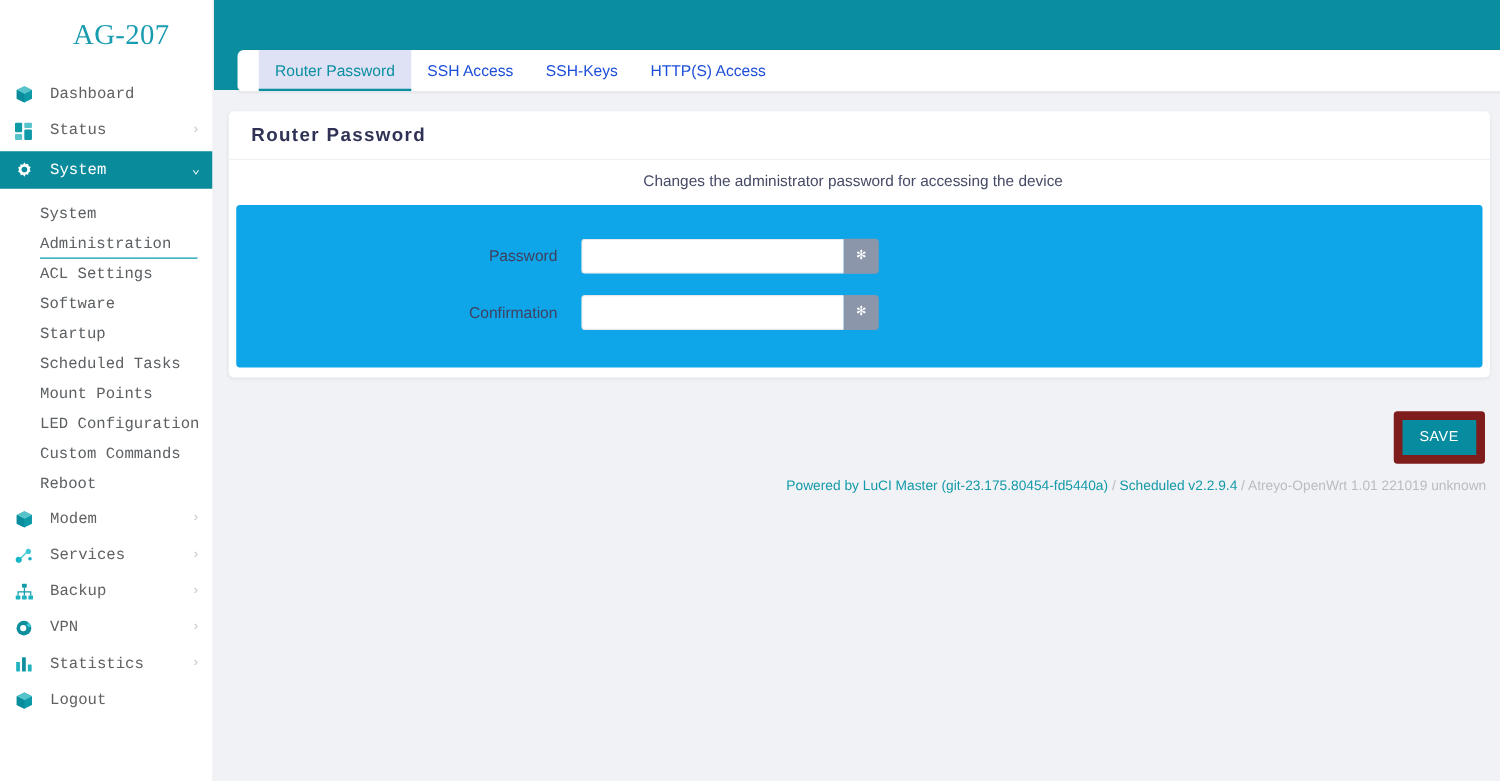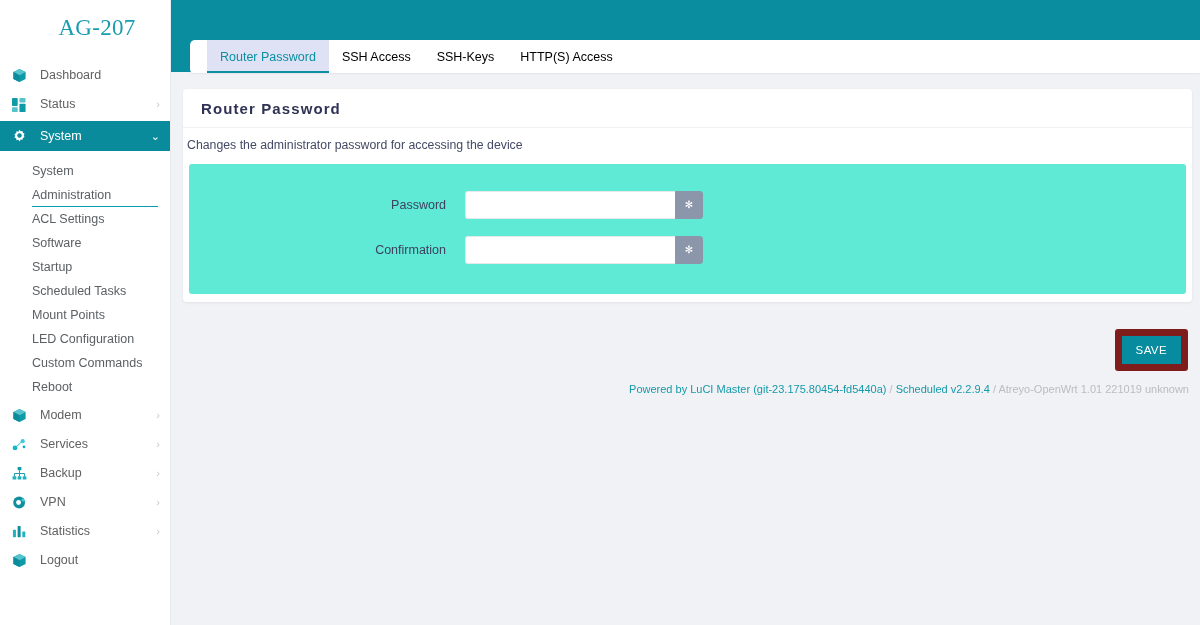--- a/index.html
+++ b/index.html
@@ -25,21 +25,21 @@
   }
   #logo {
     height: 55px;
     display: flex; align-items: center; justify-content: center;
     color: #1a9cb0;
     font-family: "Liberation Serif", serif;
     font-size: 23px;
     letter-spacing: .3px;
     padding-left: 24px;
   }
-  .nav { padding-top: 6px; }
+  .nav { padding-top: 6px; font-family: Liberation Mono, monospace; }
 
   .nav-item {
     position: relative;
     display: flex; align-items: center;
     height: 29px;
     padding: 0 10px 0 12px;
     color: #616161;
     font-size: 12.5px;
     cursor: pointer;
     white-space: nowrap;
@@ -109,21 +109,21 @@
     display: flex; align-items: stretch;
     padding-left: 17px;
     box-shadow: 0 1px 2px rgba(0,0,0,.06);
     overflow: hidden;
   }
   .tab {
     position: relative;
     display: flex; align-items: center;
     padding: 0 13px;
     font-size: 12.5px;
-    color: #000000;
+    color: #1d4ed8;
     cursor: pointer;
     white-space: nowrap;
   }
   .tab.active {
     background: #dfe2f5;
     color: #0b8fa1;
   }
   .tab.active::after {
     content: "";
     position: absolute; left: 0; right: 0; bottom: 0;
@@ -153,25 +153,26 @@
     letter-spacing: 1.1px;
   }
   #panel-desc {
     padding: 10px 2px 12px 2px;
     font-size: 12.3px;
     color: #454a66;
     margin-left: 2px;
   }
   #desc-row {
     padding: 0 12px 0 0;
+    text-align: center;
   }
 
   #form-card {
     margin: 0 6px 8px 6px;
-    background: #5eead4;
+    background: #0ea5e9;
     border-radius: 3px;
     padding: 18px 0 22px 0;
   }
   .frow {
     display: flex; align-items: center;
     height: 45px;
   }
   .flabel {
     width: 276px;
     text-align: right;

